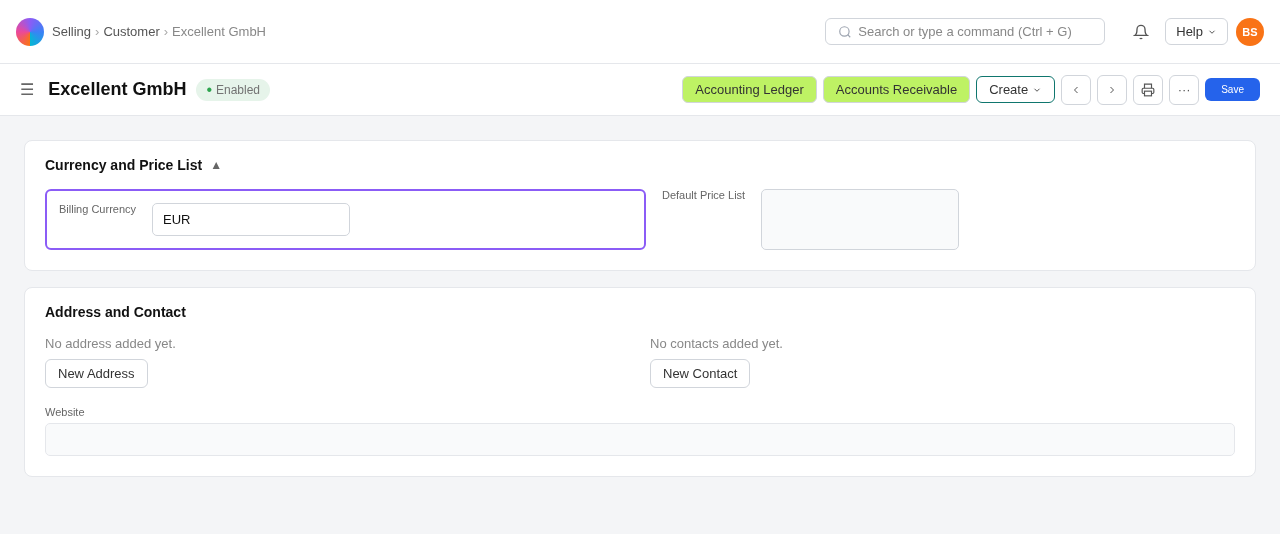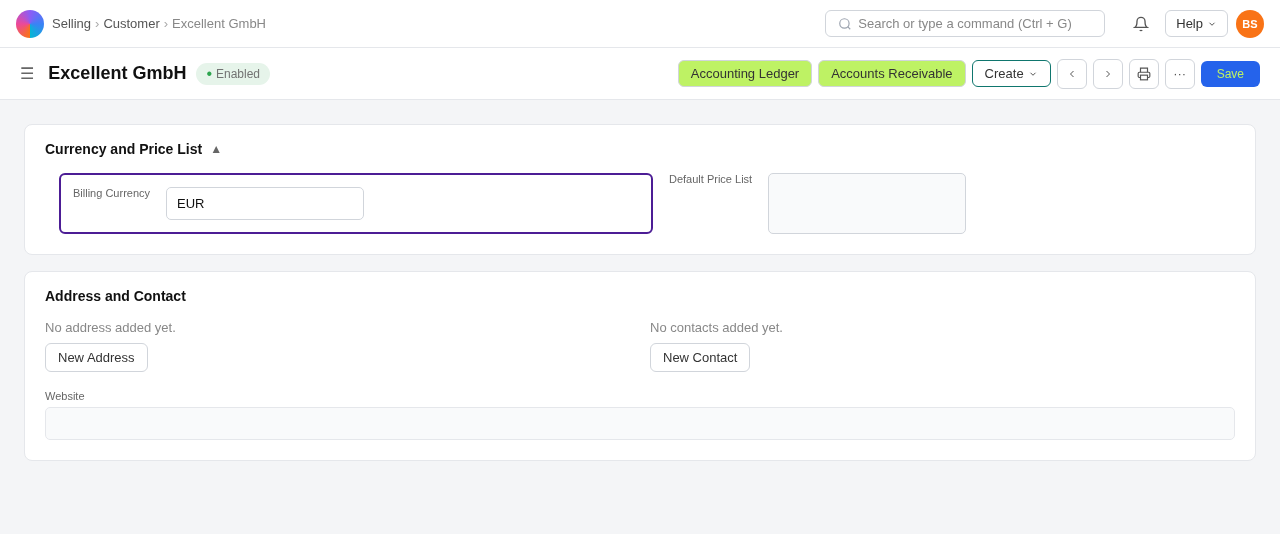--- a/index.html
+++ b/index.html
@@ -2,21 +2,21 @@
 <html><head>
   <meta charset="utf-8">
   <style>
     * { box-sizing: border-box; margin: 0; padding: 0; }
     body { font-family: -apple-system, BlinkMacSystemFont, 'Segoe UI', sans-serif; background: #f4f5f7; font-size: 13px; color: #333; }
 
     
     .topbar {
       background: #fff;
       border-bottom: 1px solid #e5e7eb;
-      height: 48px;
+      height: 64px;
       display: flex;
       align-items: center;
       padding: 0 16px;
       gap: 8px;
     }
     .topbar-logo {
       width: 28px; height: 28px;
       background: conic-gradient(from 180deg, #f97316, #ec4899, #8b5cf6, #3b82f6, #06b6d4);
       border-radius: 50%;
       flex-shrink: 0;
@@ -144,26 +144,26 @@
       border: 1px solid #d1d5db;
       background: #fff;
       border-radius: 6px;
       cursor: pointer;
       display: flex; align-items: center; justify-content: center;
       font-size: 13px;
       color: #555;
     }
     .save-btn {
       background: #2563eb;
-      color: #bef264;
+      color: #ffffff;
       border: none;
       border-radius: 6px;
       padding: 6px 16px;
       cursor: pointer;
-      font-size: 12px;
+      font-size: 10px;
       font-weight: 500;
     }
 
     
     .content {
       padding: 24px;
       max-width: 1280px;
     }
 
     
@@ -199,25 +199,24 @@
       border-radius: 5px;
       padding: 8px 10px;
       font-size: 13px;
       color: #111;
       background: #fff;
       outline: none;
     }
 
     
     .billing-section {
-      border: 2px solid #4c1d95;
+      border: 2px solid #8b5cf6;
       border-radius: 6px;
       padding: 12px;
       margin-bottom: 0;
-      margin-left: 14px;
     }
 
     
     .no-data-text {
       color: #888; font-size: 13px; margin-bottom: 8px;
     }
     .outline-btn {
       border: 1px solid #d1d5db;
       background: #fff;
       border-radius: 6px;

